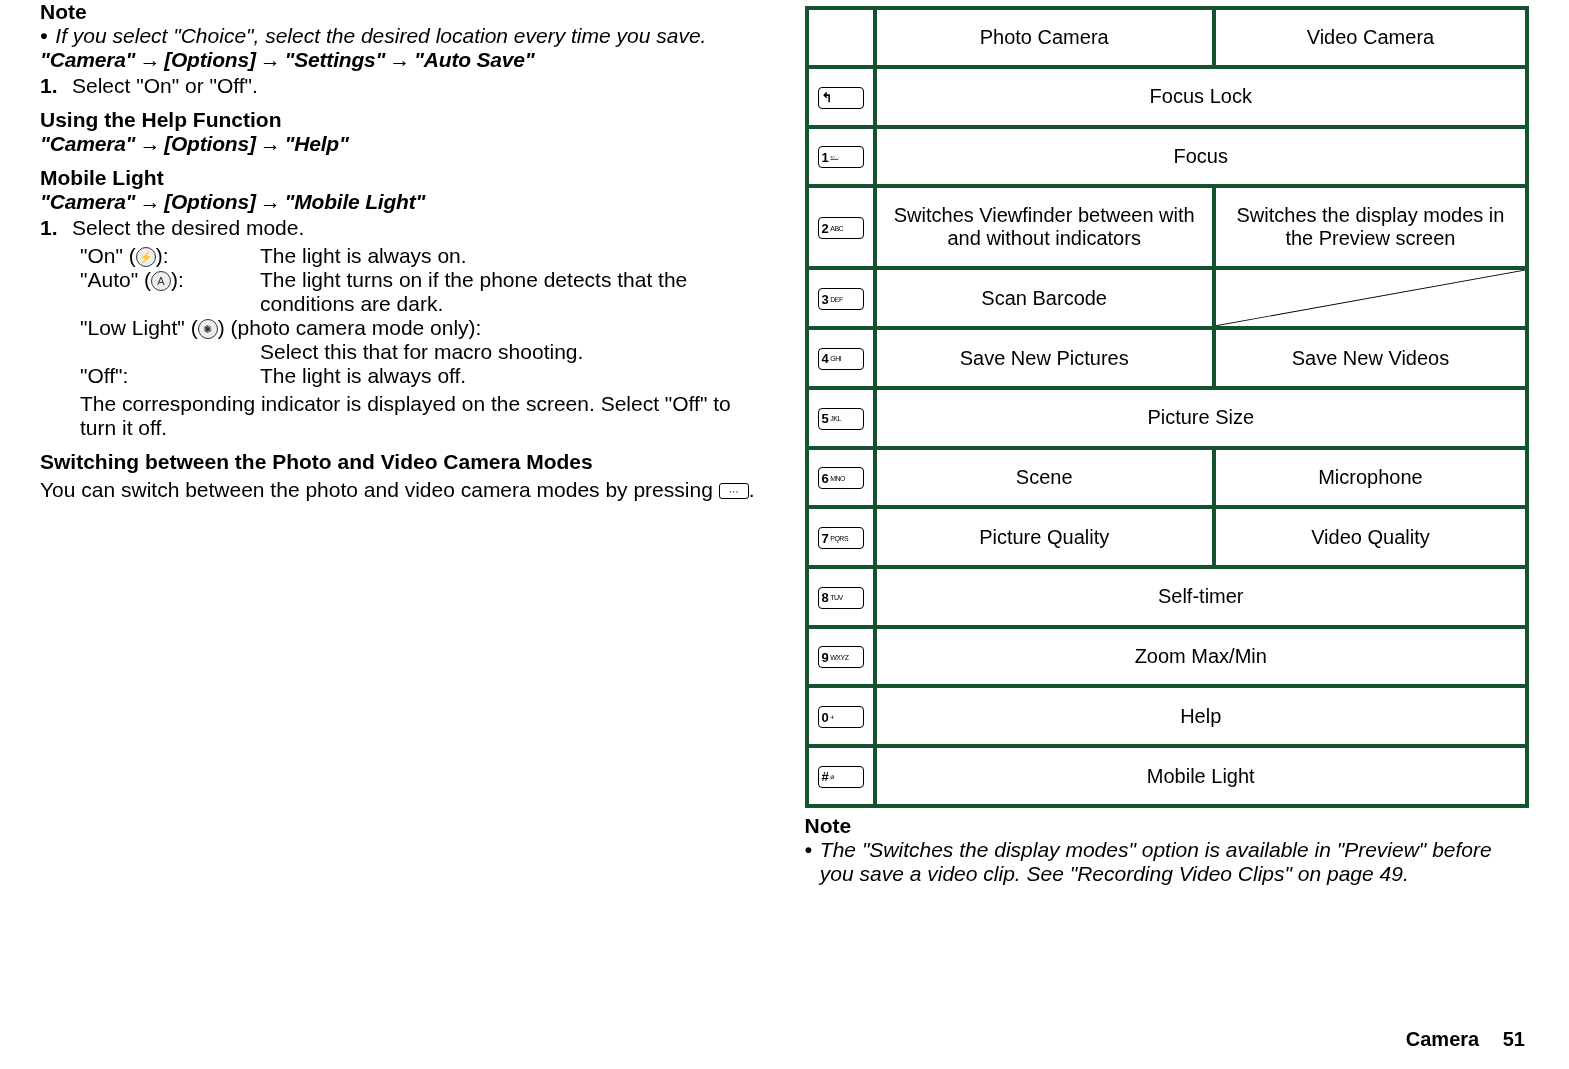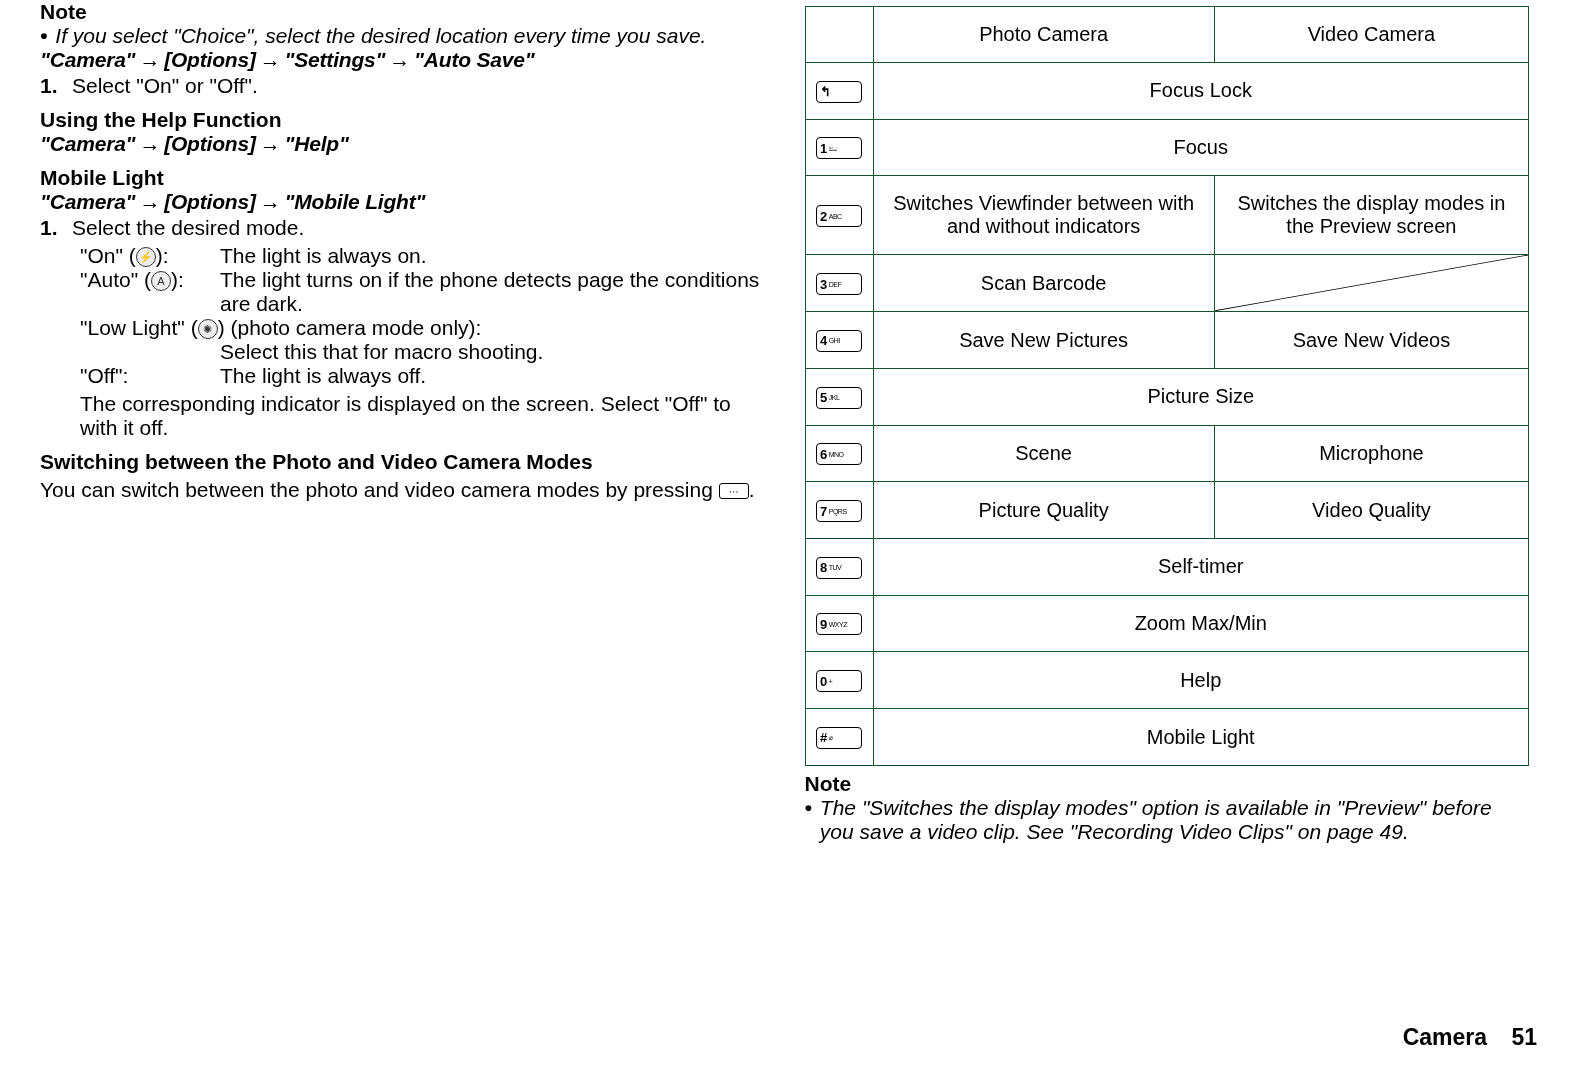--- a/index.html
+++ b/index.html
@@ -27,21 +27,21 @@
   .bullet .dot { font-weight: bold; }
   .heading { font-weight: bold; margin-top: 10px; }
   .path { font-weight: bold; font-style: italic; }
   .arrow { font-style: normal; font-weight: normal; padding: 0 4px; }
   .step { display: flex; gap: 10px; margin-top: 2px; }
   .step .num { font-weight: bold; min-width: 22px; }
   .desc-list { margin-left: 40px; margin-top: 4px; }
   .desc-row { display: flex; }
   .desc-key { min-width: 140px; }
   .desc-key2 { min-width: 140px; }
-  .desc-val { flex: 1; }
+  .desc-val { flex: 1; margin-left: 40px; }
   .small-icon {
     display: inline-flex;
     align-items: center;
     justify-content: center;
     width: 20px; height: 20px;
     border: 1.5px solid #333;
     border-radius: 50%;
     font-size: 11px;
     vertical-align: middle;
     background: #eee;
@@ -71,40 +71,40 @@
     font-size: 10px;
     vertical-align: middle;
   }
   table.shortcut {
     border-collapse: collapse;
     width: 100%;
     margin-top: 6px;
     font-size: 20px;
   }
   table.shortcut td, table.shortcut th {
-    border: 1px solid #14532d;
+    border: 4px solid #14532d;
     padding: 16px 8px;
     text-align: center;
     vertical-align: middle;
     font-weight: normal;
   }
   .diag {
     position: relative;
     min-height: 34px;
   }
   .diag svg {
     position: absolute;
     top: 0; left: 0;
     width: 100%; height: 100%;
   }
   .footer {
     position: absolute;
     bottom: 18px;
-    right: 32px;
-    font-size: 23px;
+    right: 44px;
+    font-size: 20px;
     margin-top: 32px;
   }
   .footer .section { font-weight: bold; margin-right: 18px; }
   .footer .page { font-weight: bold; }
   .tight { margin-top: 2px; }
   .para { margin-top: 4px; }
   .condensed { font-stretch: condensed; letter-spacing: -0.2px;}
 </style>
 </head>
 <body>
@@ -144,34 +144,34 @@
       <div class="desc-row">
         <span class="desc-key">
           <span>"On" (</span><span class="small-icon">⚡</span><span>):</span>
         </span>
         <span class="desc-val">The light is always on.</span>
       </div>
       <div class="desc-row">
         <span class="desc-key">
           <span>"Auto" (</span><span class="small-icon">A</span><span>):</span>
         </span>
-        <span class="desc-val">The light turns on if the phone detects page the conditions are dark.</span>
+        <span class="desc-val">The light turns on if the phone detects that the conditions are dark.</span>
       </div>
       <div>
         <span>"Low Light" (</span><span class="small-icon">✺</span><span>) (photo camera mode only):</span>
         <div class="desc-row">
           <span class="desc-key2"></span>
           <span class="desc-val">Select this that for macro shooting.</span>
         </div>
       </div>
       <div class="desc-row">
         <span class="desc-key">"Off":</span>
         <span class="desc-val">The light is always off.</span>
       </div>
-      <div class="para">The corresponding indicator is displayed on the screen. Select "Off" to with it off.</div>
+      <div class="para">The corresponding indicator is displayed on the screen. Select "Off" to turn it off.</div>
     </div>
 
     <div class="heading">Switching between the Photo and Video Camera Modes</div>
     <div class="para">
       <span>You can switch between the photo and video camera modes by pressing </span><span class="plain-key">⋯</span><span>.</span>
     </div>
   </div>
 
   <div class="col">
 

